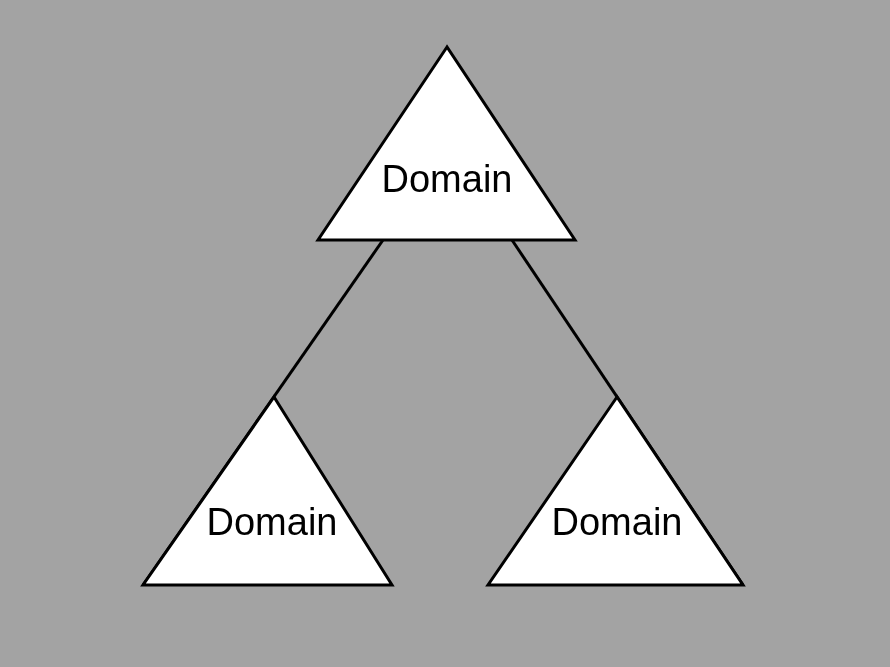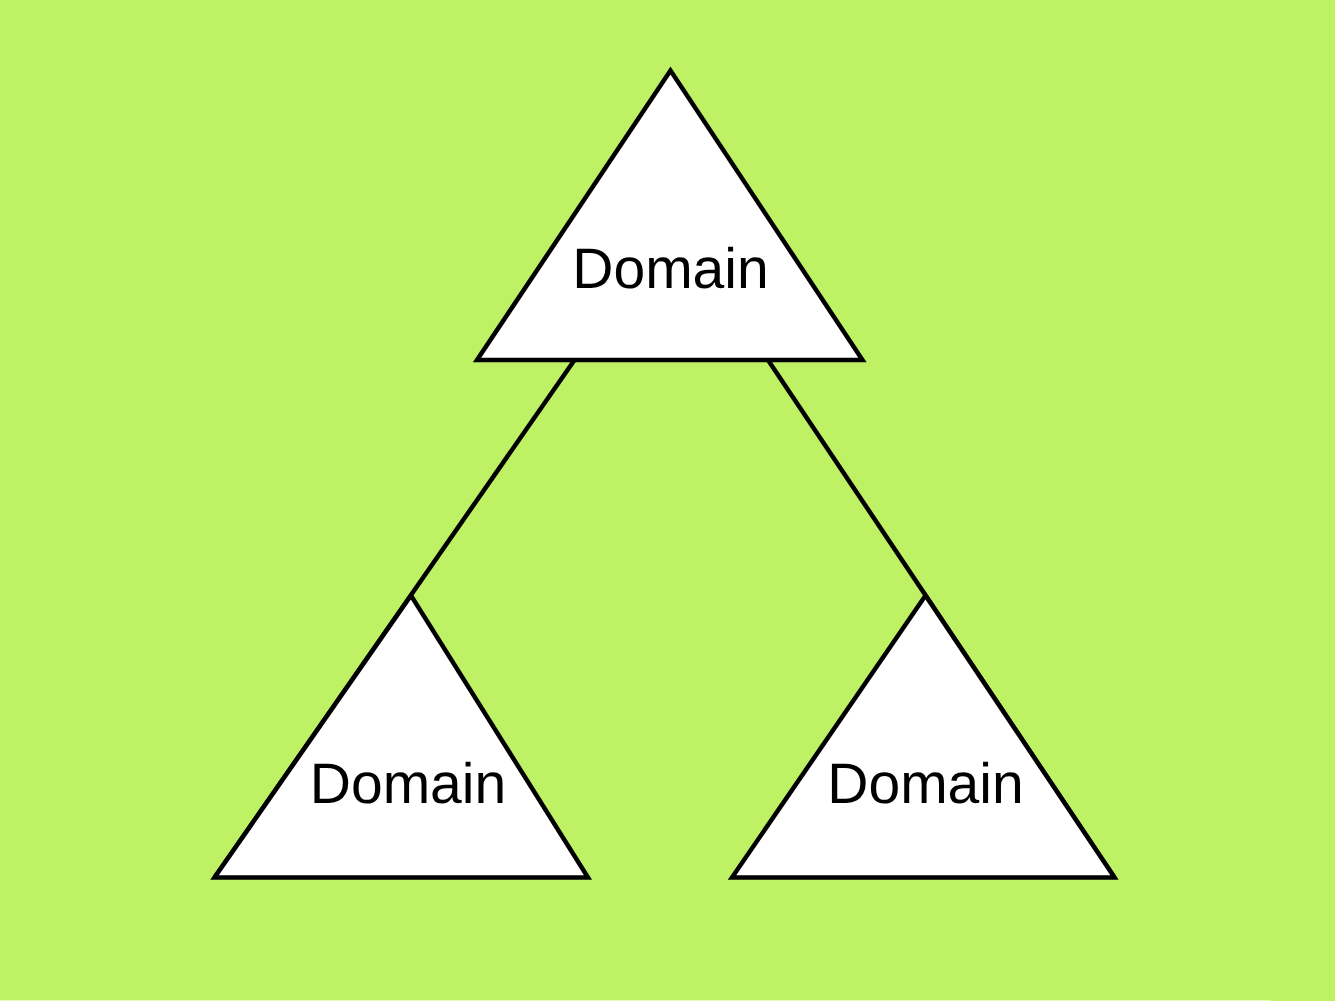--- a/index.html
+++ b/index.html
@@ -7,21 +7,21 @@
       padding: 0;
       width: 890px;
       height: 667px;
       background: #ffffff;
       overflow: hidden;
     }
     .canvas-wrap {
       position: relative;
       width: 890px;
       height: 667px;
-      background: #bef264;
+      background: #a3a3a3;
     }
     svg.diagram {
       display: block;
       width: 890px;
       height: 667px;
     }
     .shape {
       fill: #ffffff;
       stroke-width: 3;
       stroke-linejoin: miter;

